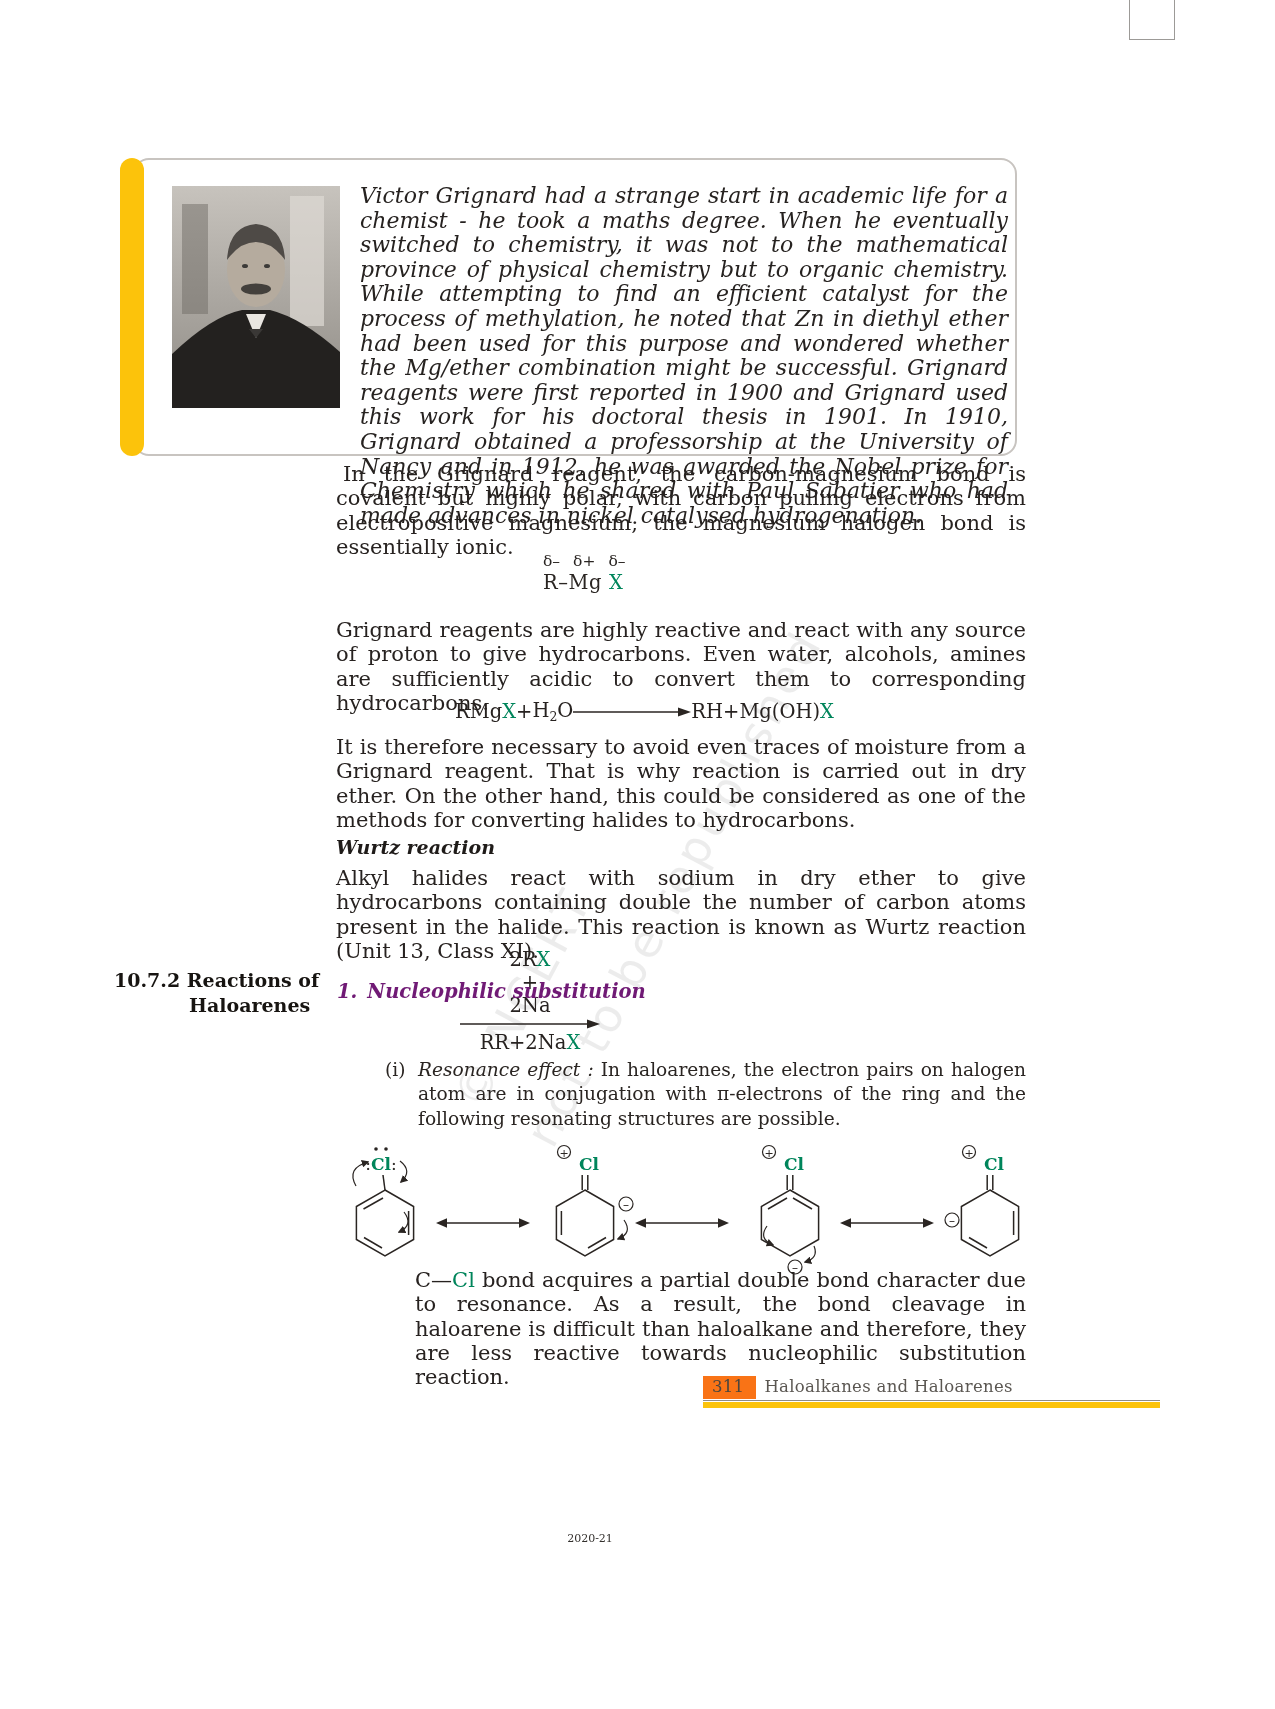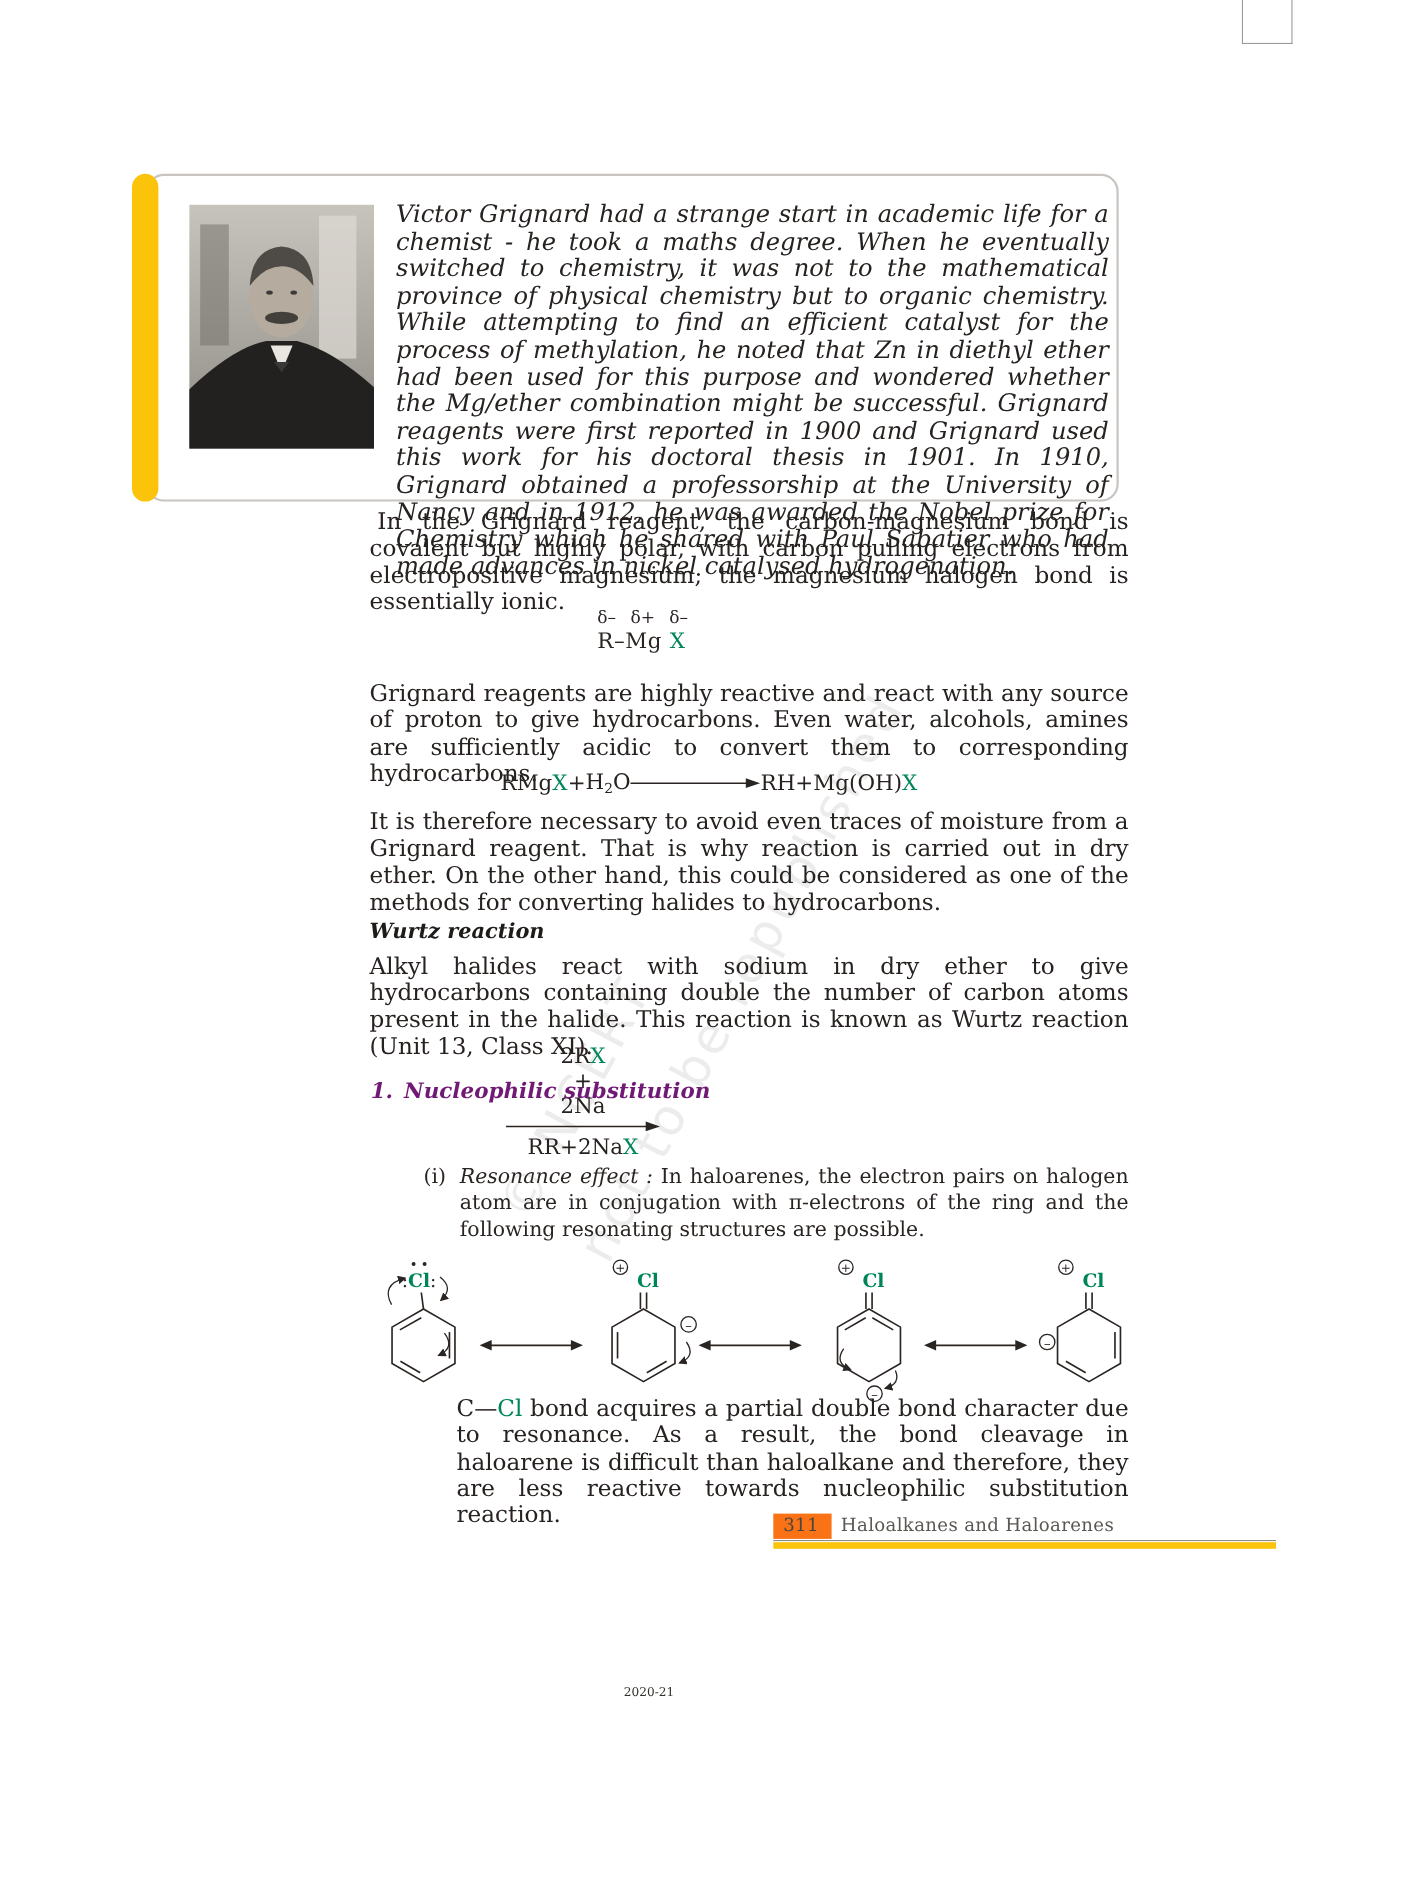--- a/index.html
+++ b/index.html
@@ -161,20 +161,24 @@
     <span class="grp"><span>2R</span><span class="chem-green">X</span></span>
     <span>+</span>
     <span>2Na</span>
     <svg class="rxn-arrow" width="140" height="14" viewBox="0 0 140 14">
       <line x1="0" y1="7" x2="129" y2="7" stroke="#2a2522" stroke-width="1.4"></line>
       <polygon points="140,7 127,2.6 127,11.4" fill="#2a2522"></polygon>
     </svg>
     <span class="grp"><span>RR+2Na</span><span class="chem-green">X</span></span>
   </div>
 
+  <div class="margin-heading">
+    <div><span>10.7.2</span> <span>Reactions of</span></div>
+    <div class="mh-line2">Haloarenes</div>
+  </div>
 
   <div class="nucleo-heading">
     <span class="num">1.</span><span>Nucleophilic substitution</span>
   </div>
 
 
   <div class="item-i">
     <span class="item-marker">(i)</span>
     <span class="item-body"><span class="item-lead">Resonance effect :</span><span> In haloarenes, the electron pairs on halogen atom are in conjugation with π-electrons of the ring and the following resonating structures are possible.</span></span>
   </div>

